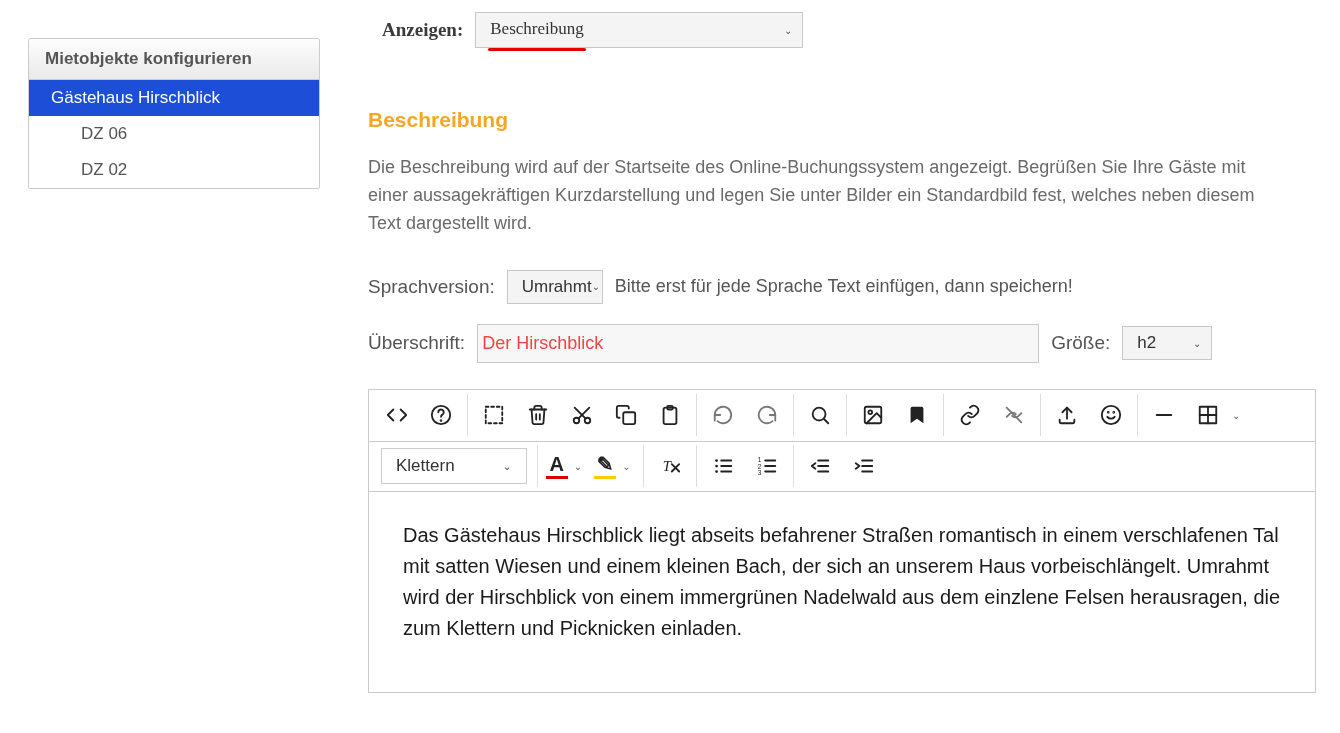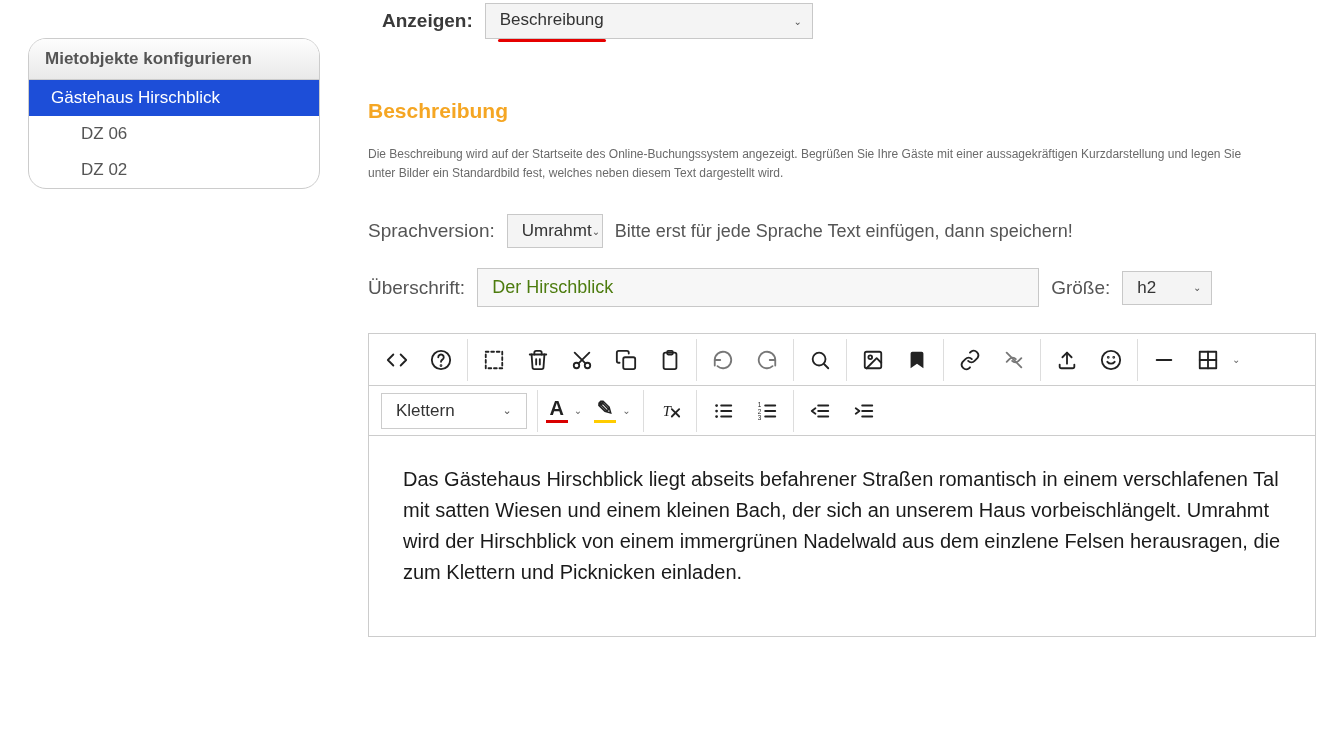--- a/index.html
+++ b/index.html
@@ -18,21 +18,21 @@
     padding: 0;
   }
   
   .sidebar-wrap {
     width: 320px;
     padding-left: 28px;
     padding-top: 38px;
   }
   .sidebar {
     border: 1px solid #ccc;
-    border-radius: 18px;
+    border-radius: 2px;
     overflow: hidden;
     background: #fff;
   }
   .sidebar-header {
     background: linear-gradient(#fdfdfd, #e9e9e9);
     padding: 10px 16px;
     font-weight: 700;
     font-size: 17px;
     color: #555;
     border-bottom: 1px solid #ccc;
@@ -114,30 +114,30 @@
   }
   .section-heading {
     margin-top: 60px;
     color: #F5A623;
     font-weight: 700;
     font-size: 21px;
   }
   .info-text {
     margin-top: 22px;
     color: #6a6a6a;
-    font-size: 12px;
+    font-size: 18px;
     line-height: 1.55;
     max-width: 900px;
   }
   .input-text {
     border: 1px solid #c8c8c8;
     background: #f7f7f7;
-    padding: 8px 14px;
+    padding: 8px 4px;
     font-size: 18px;
-    color: #4d7c0f;
+    color: #ef4444;
     width: 562px;
   }
   .hint {
     font-size: 18px;
     color: #555;
   }
   .spacer-v { height: 32px; }
   .spacer-v.sm { height: 20px; }
   
   .editor {
@@ -197,21 +197,21 @@
     color: #1a1a1a;
     min-height: 200px;
   }
   .toolbar-2 {
     display: flex;
     align-items: center;
     border-bottom: 1px solid #ccc;
     height: 50px;
     padding: 0 6px;
   }
-  .row-anzeigen { padding-left: 14px; padding-top: 3px; }
+  .row-anzeigen { padding-left: 14px; padding-top: 12px; font-family: Liberation Serif, serif; }
 </style>
 </head>
 <body>
 
 <div class="layout">
 
   <div class="sidebar-wrap">
     <div class="sidebar">
       <div class="sidebar-header">Mietobjekte konfigurieren</div>
       <div class="sidebar-item active">

